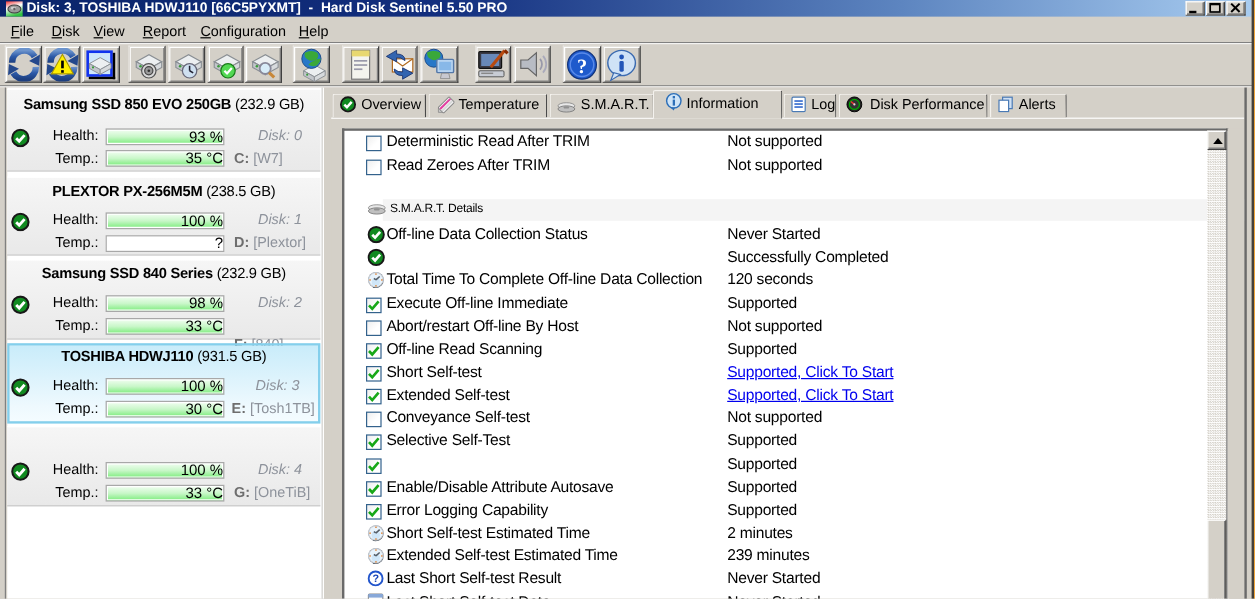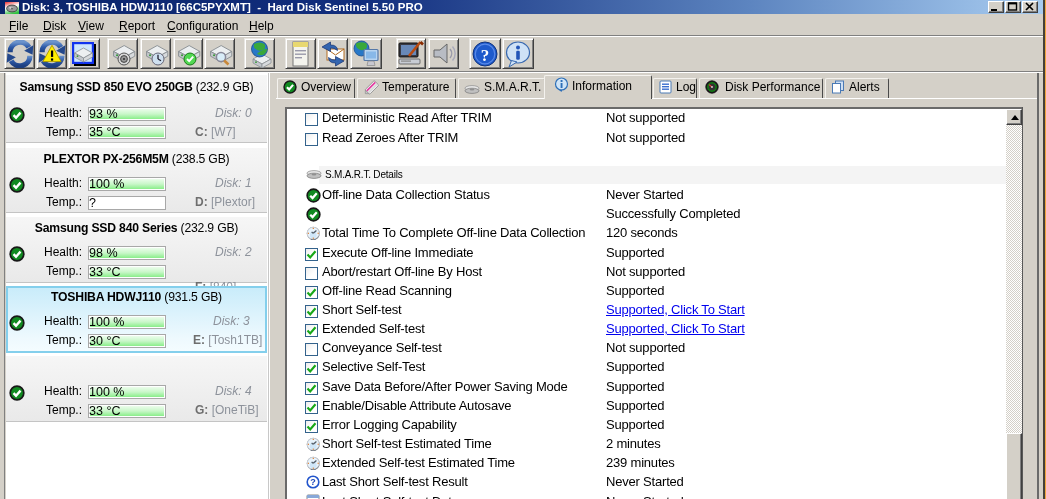--- a/index.html
+++ b/index.html
@@ -38,21 +38,21 @@
 #lframe { left:0; top:73px; width:5px; height:426px; background:#d4d0c8; border-right:1px solid #808080; }
 #sidebar { left:6px; top:73px; width:263px; height:426px; background:#fff; border-right:1px solid #c8c8c8; }
 
 .card { position:absolute; left:0px; width:261px; height:67px;
   background:linear-gradient(#f6f6f6,#e9e9e9); border-bottom:1px solid #c4c4c4; border-top:1px solid #ffffff; }
 .card.sel { background:linear-gradient(#c9ecfa,#eef9fe 80%,#f4fcff); border:2px solid #84cfec; }
 .cardtitle { position:absolute; left:0; top:2px; width:100%; text-align:center; font-size:12.2px; color:#000; white-space:nowrap; letter-spacing:-0.2px; }
 .cardtitle b { font-weight:bold; }
 .ccheck { position:absolute; left:3px; top:31px; }
 .rowlabel { position:absolute; width:76px; text-align:right; font-size:12px; color:#000; }
-.bar { position:absolute; left:82px; width:78px; height:14px; border:1px solid #a8a8a8; background:#fff; box-shadow:inset 0 0 0 1px #fff; text-align:left; font-size:12.5px; line-height:13px; color:#000; }
+.bar { position:absolute; left:82px; width:99px; height:14px; border:1px solid #a8a8a8; background:#fff; box-shadow:inset 0 0 0 1px #fff; text-align:right; font-size:12.5px; line-height:13px; color:#000; }
 .bar.green { background:linear-gradient(#f2fef2,#c9f7c9 50%,#7dec7d); }
 .rowright { position:absolute; left:189px; font-size:12px; color:#8d929b; text-align:left; white-space:nowrap; }
 .rowright i { font-style:italic;margin-left:20px; }
 .rowright b { color:#6e6e6e; font-weight:bold; }
 
 
 #splitter { left:269px; top:73px; width:7px; height:426px; background:#d4d0c8; border-left:1px solid #fff; }
 
 
 #tabarea { left:276px; top:73px; width:764px; height:426px; background:#d4d0c8; }
@@ -543,21 +543,20 @@
   <div class="vrow" style="top:252.4px;">
       <span class="lab">Selective Self-Test</span>
       <span class="val">Supported</span>
     </div>
   <div class="cb" style="top:272.6px;">
       <svg width="11" height="11" viewBox="0 0 11 11" style="position:absolute;left:0;top:0;">
         <path d="M1.5 5.5 L4.2 8.4 L9.5 2.2" stroke="#18a818" stroke-width="2.2" fill="none"></path>
       </svg>
     </div>
   <div class="vrow" style="top:271.6px;">
-      <span class="lab">Save Data Before/After Power Saving Mode</span>
       <span class="val">Supported</span>
     </div>
   <div class="cb" style="top:291.8px;">
       <svg width="11" height="11" viewBox="0 0 11 11" style="position:absolute;left:0;top:0;">
         <path d="M1.5 5.5 L4.2 8.4 L9.5 2.2" stroke="#18a818" stroke-width="2.2" fill="none"></path>
       </svg>
     </div>
   <div class="vrow" style="top:290.8px;">
       <span class="lab">Enable/Disable Attribute Autosave</span>
       <span class="val">Supported</span>

